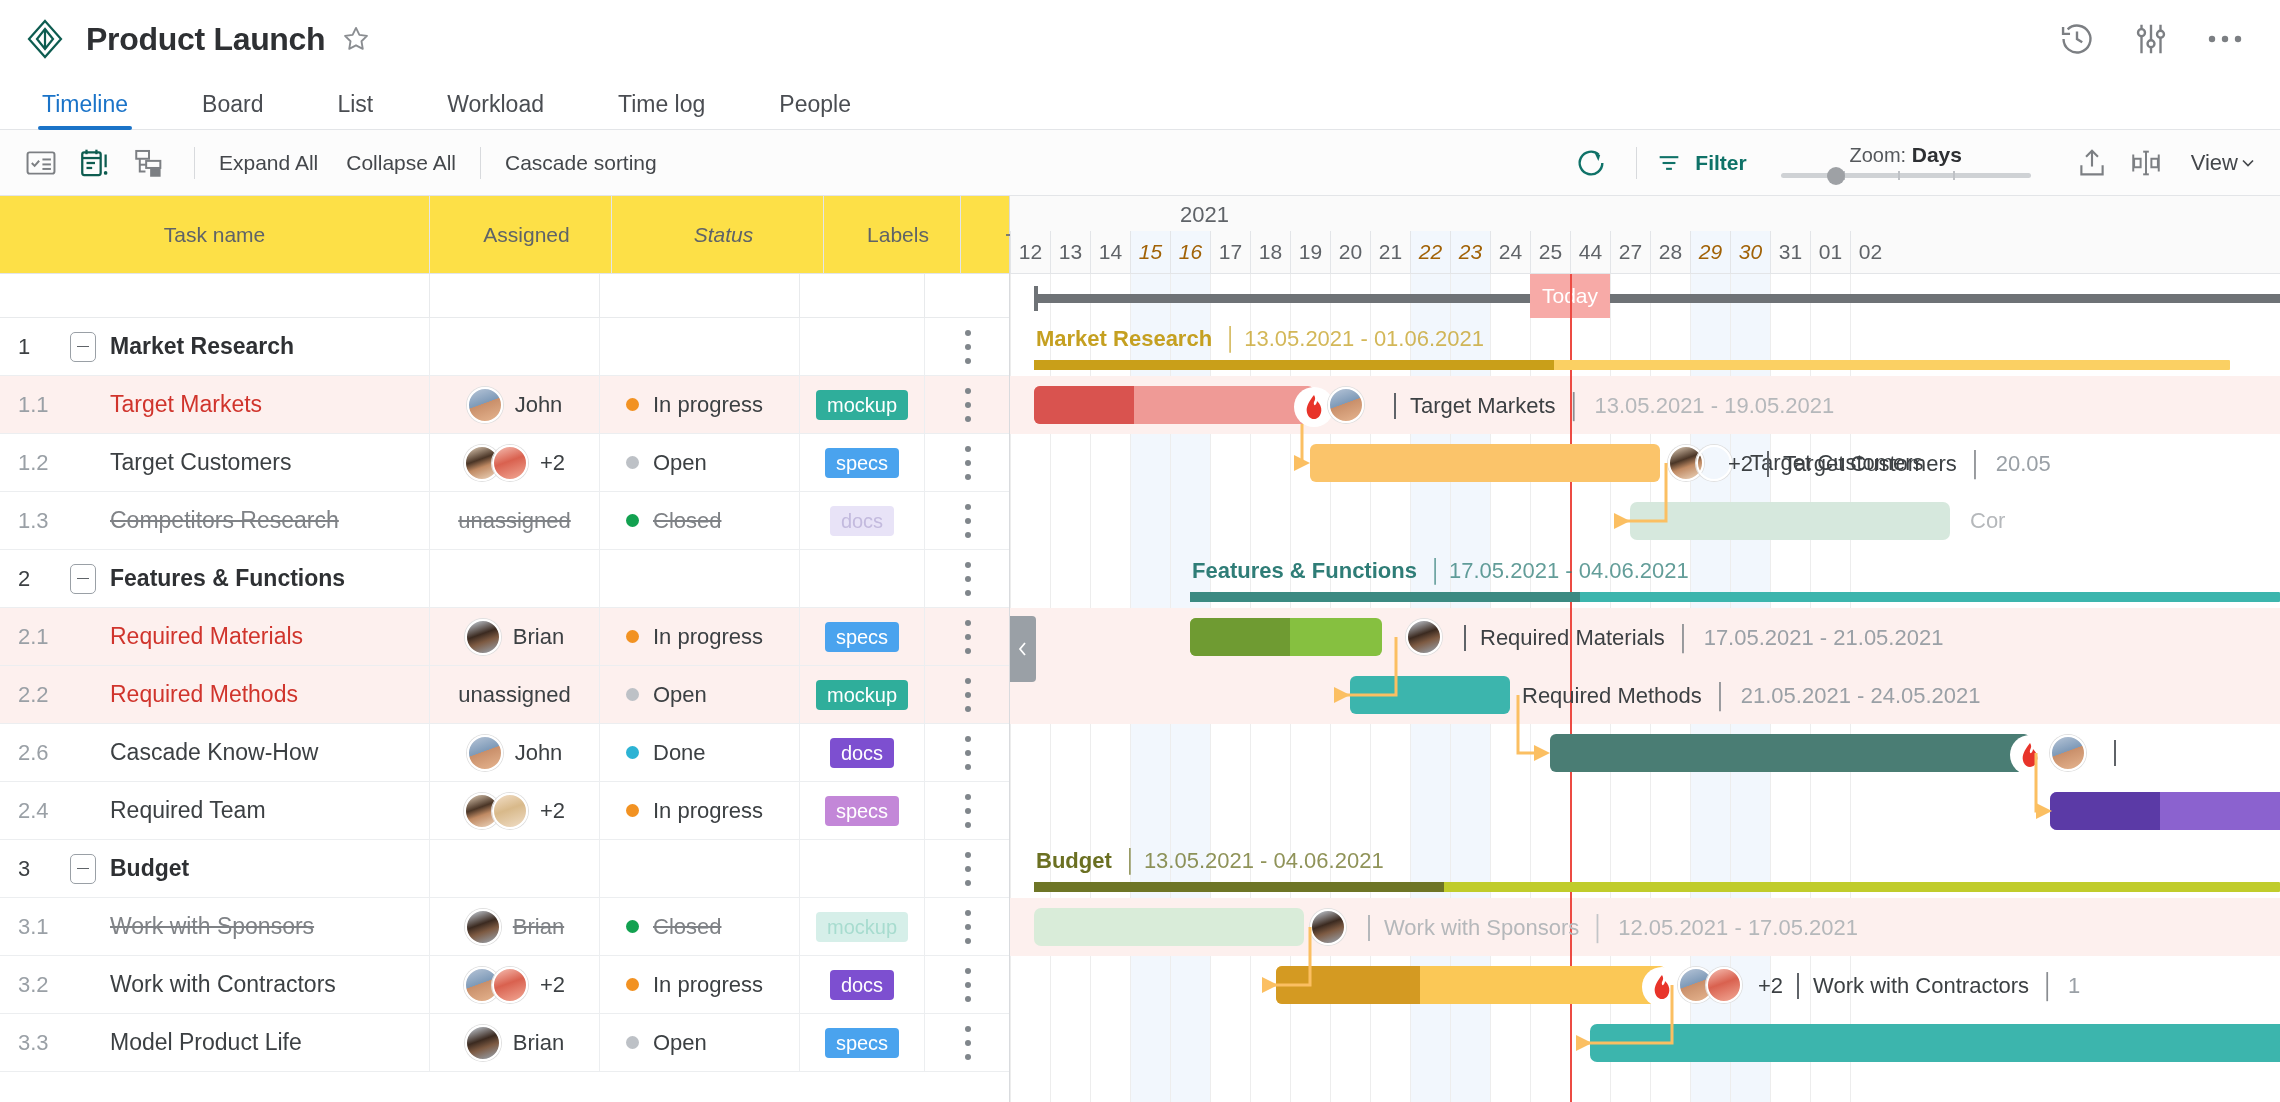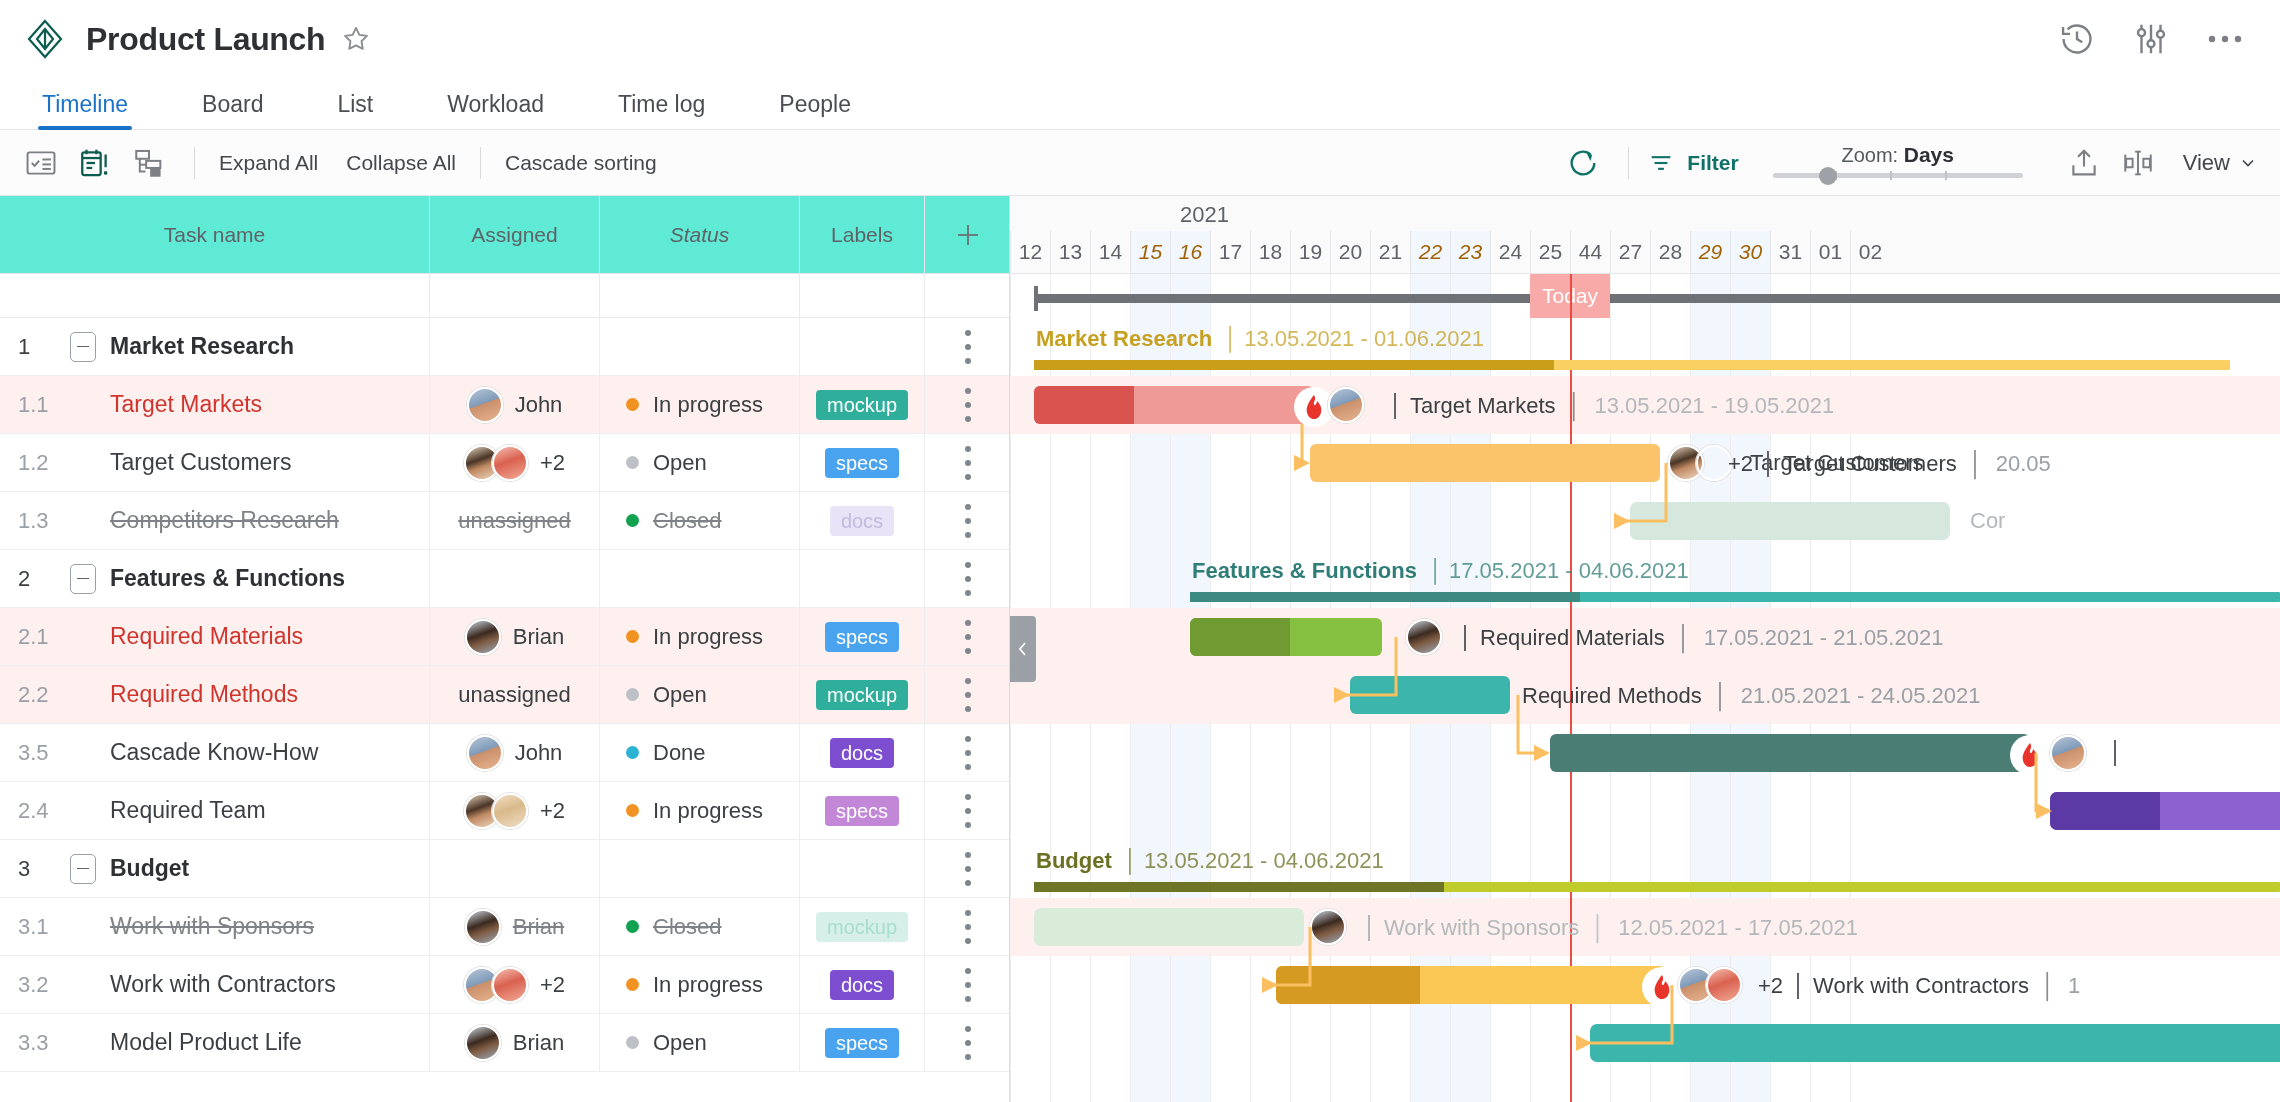--- a/index.html
+++ b/index.html
@@ -35,29 +35,29 @@
   .tb-link + .tb-link { margin-left:16px; }
   .tb-spacer { flex:1; }
   .tb-filter { display:flex; align-items:center; gap:12px; color:#0f7268; font-size:21px; font-weight:600; cursor:pointer;}
   .zoomwrap { display:flex; flex-direction:column; align-items:center; margin: 0 34px; width: 250px;}
   .zoomlabel { font-size:20px; color:#55585c; white-space:nowrap;}
   .zoomlabel b { color:#2e3033; font-size:21px;}
   .slider { position:relative; width:250px; height:16px;}
   .slider-track { position:absolute; top:6px; left:0; right:0; height:5px; background:#cfd2d5; border-radius:3px;}
   .slider-tick { position:absolute; top:4px; width:2px; height:9px; background:#bfc2c6;}
   .slider-knob { position:absolute; top:0; left:46px; width:18px; height:18px; border-radius:50%; background:#9ea1a5;}
-  .view-btn { font-size:22px; color:#44474b; display:flex; align-items:center; gap:8px; cursor:pointer; margin-left:18px;}
+  .view-btn { font-size:22px; color:#44474b; display:flex; align-items:center; gap:0; cursor:pointer; margin-left:18px;}
 
   
   .main { flex:1; display:flex; position:relative; overflow:hidden; }
   .grid-pane { width: 1010px; flex: 0 0 1010px; position:relative; background:#fff; border-right:1px solid #d9dbde;}
   .chart-pane { flex:1; position:relative; overflow:hidden; background:#fff;}
 
   
-  .thead { height:78px; display:flex; background:#5eead4; border-bottom:1px solid #e3e5e8; }
+  .thead { height:78px; display:flex; background:#fde047; border-bottom:1px solid #e3e5e8;gap:12px; }
   .th { display:flex; align-items:center; justify-content:center; font-size:21px; color:#5f6368; border-right:1px solid #e3e5e8;}
   .th-task { width:430px; flex:0 0 430px;}
   .th-assigned { width:170px; flex:0 0 170px;}
   .th-status { width:200px; flex:0 0 200px;font-style:italic;}
   .th-labels { width:125px; flex:0 0 125px;}
   .th-plus { width:85px; flex:0 0 85px; border-right:none;}
 
   .filterrow { height:44px; display:flex; border-bottom:1px solid #e8eaec; background:#fff;}
   .filterrow .fc { border-right:1px solid #e8eaec;}
 
@@ -479,21 +479,21 @@
               <span class="kebab">
                 <i></i>
                 <i></i>
                 <i></i>
               </span>
             </div>
         </div>
 
         <div class="row">
           <div class="cell c-task">
-            <span class="wbs">3.5</span>
+            <span class="wbs">2.6</span>
             <span class="tname indent">Cascade Know-How</span>
           </div>
           <div class="cell c-assigned">
             <span class="av-stack">
               <span class="avatar" style="background:linear-gradient(160deg,#b8c6d8 0%,#7e9ab8 45%,#c98f6a 46%,#e6b590 100%)"></span>
             </span>
             <span class="aname">John</span>
           </div>
           <div class="cell c-status">
             <span class="dot" style="background:#2cb3d4"></span>

